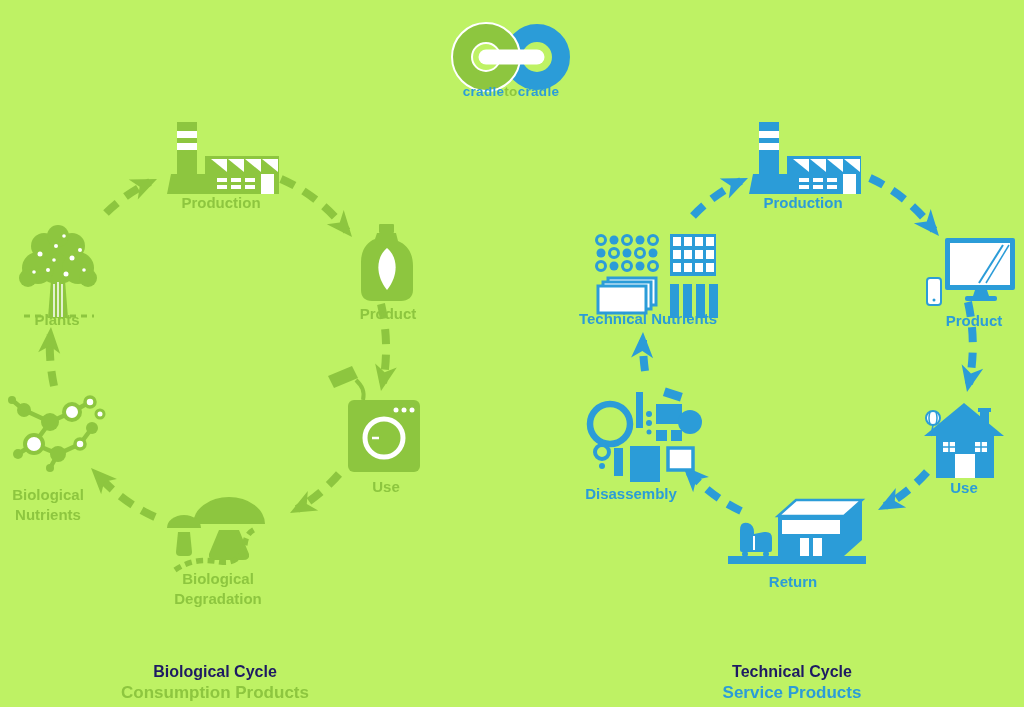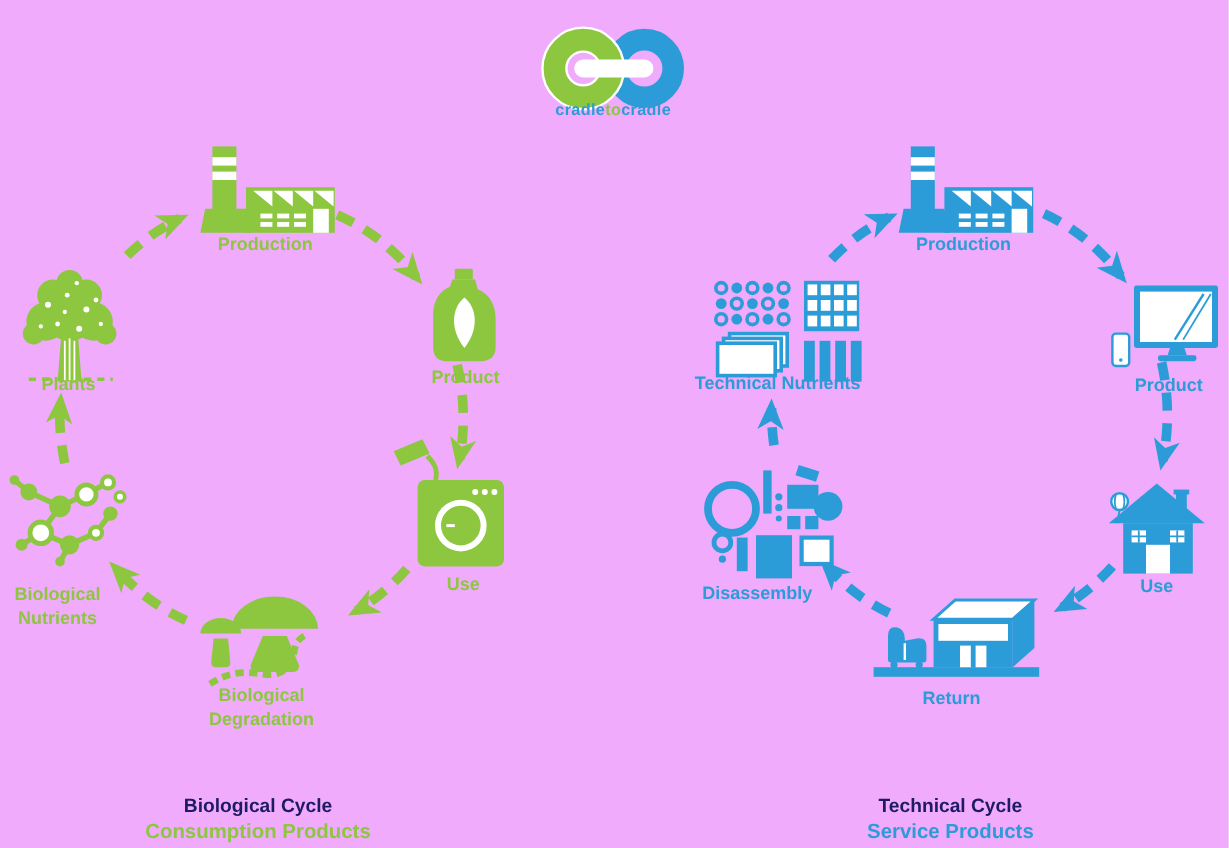--- a/index.html
+++ b/index.html
@@ -1,16 +1,16 @@
 <!DOCTYPE html>
 <html><head>
 <meta charset="utf-8">
 <style>
   html,body{margin:0;padding:0;background:#fff;}
-  .canvas{position:relative;width:1024px;height:707px;background:#f0abfc;overflow:hidden;}
+  .canvas{position:relative;width:1024px;height:707px;background:#bef264;overflow:hidden;}
   svg{display:block;}
   text{font-family:"Liberation Sans","DejaVu Sans",sans-serif;font-weight:bold;}
   .w{fill:#fff;}
   .green{fill:#8dc63f;}
   .blue{fill:#2b9cd8;}
   .dash-g{stroke:#8dc63f;stroke-width:8;fill:none;stroke-dasharray:15 10.5;}
   .dash-b{stroke:#2b9cd8;stroke-width:8;fill:none;stroke-dasharray:15 10.5;}
   .t-green{fill:#8dc63f;}
   .t-blue{fill:#2b9cd8;}
   .t-navy{fill:#1e1a63;}

